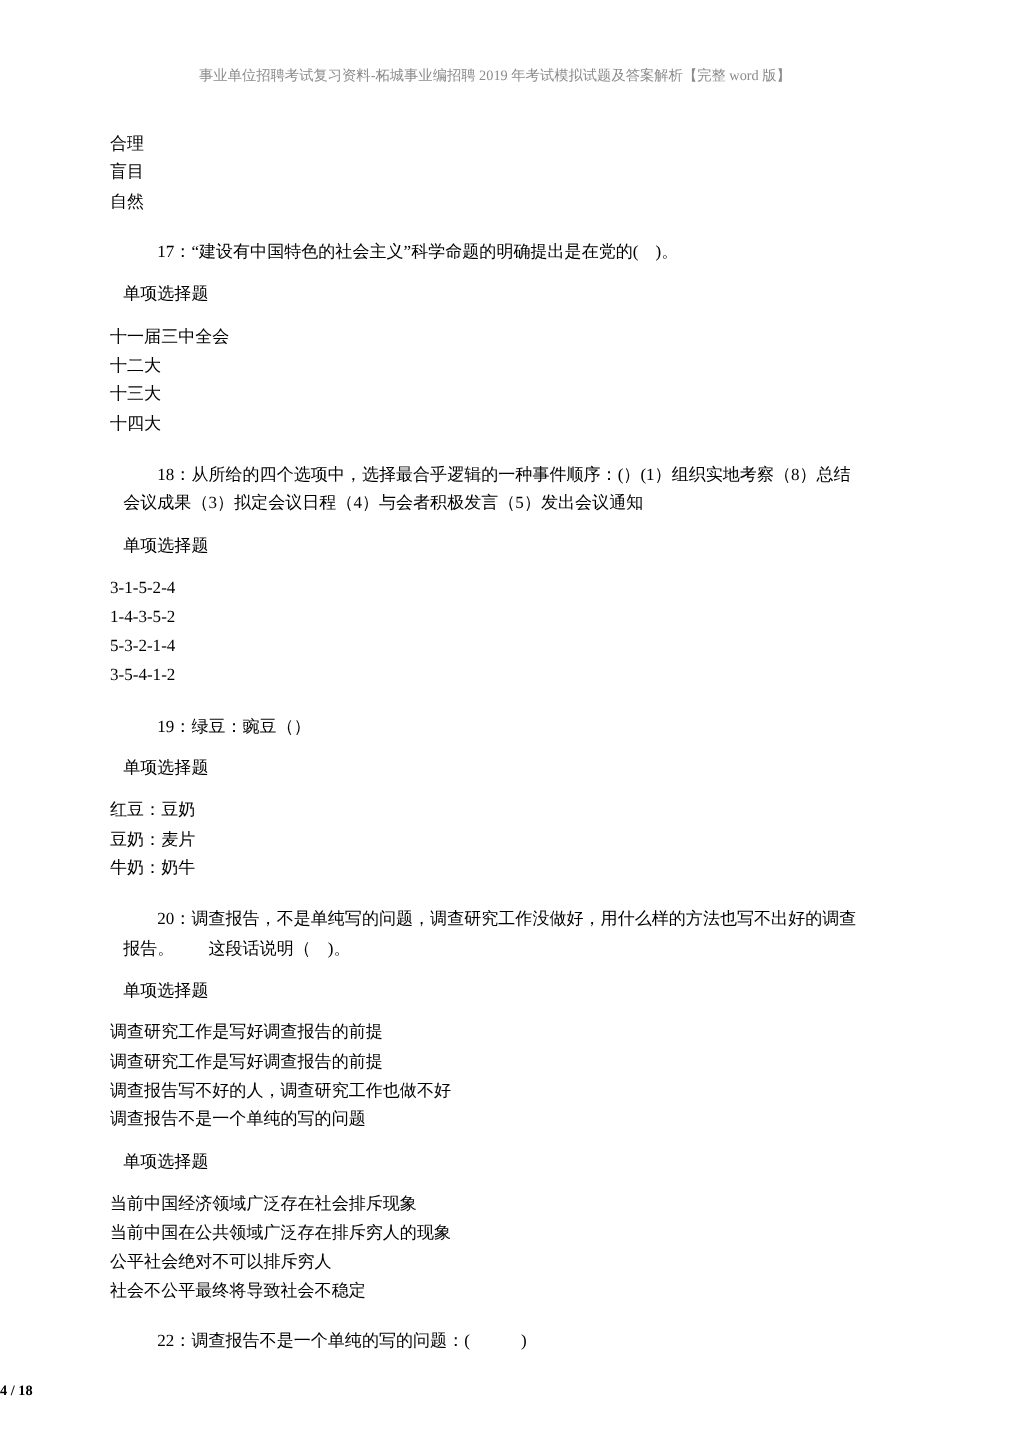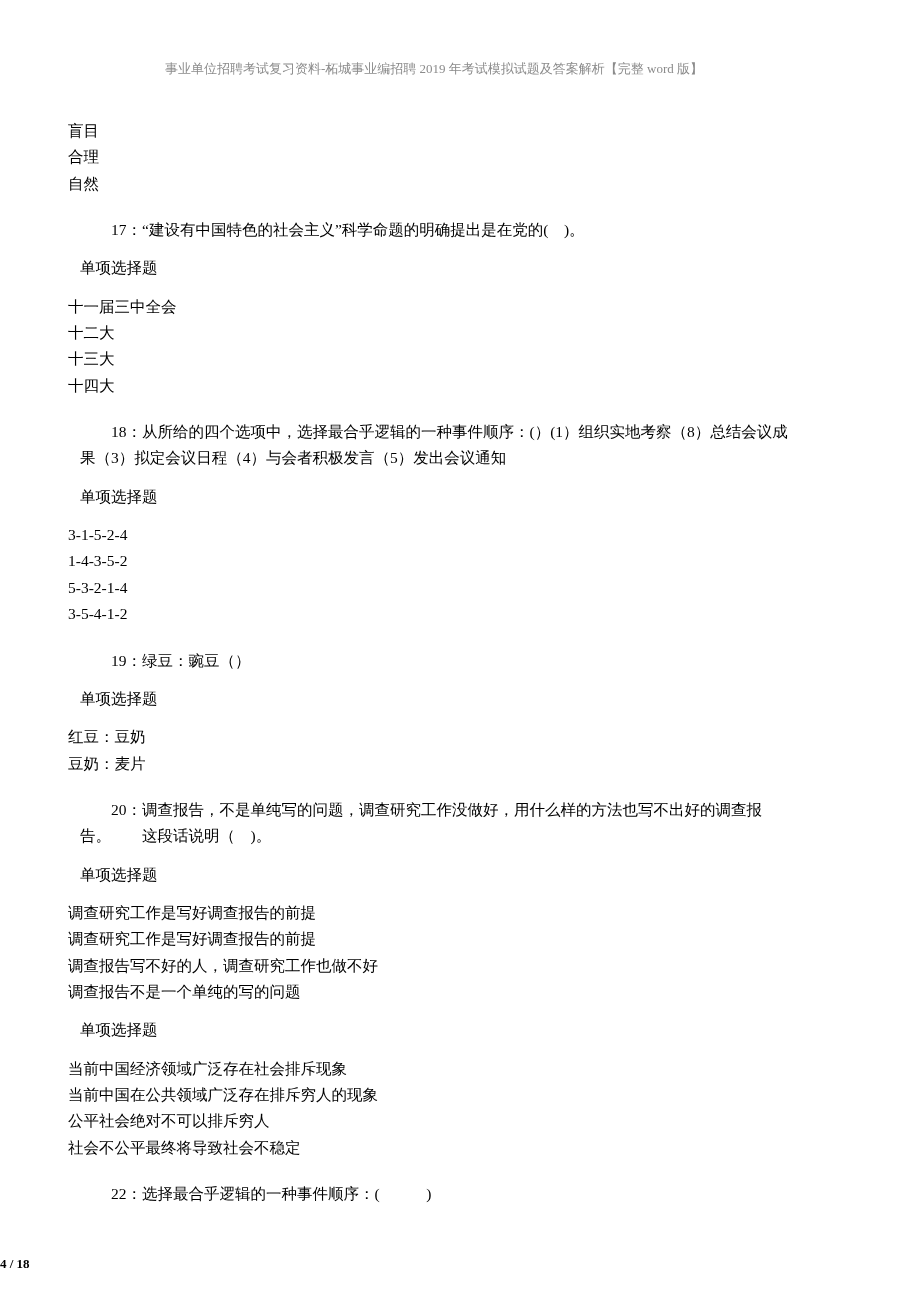--- a/index.html
+++ b/index.html
@@ -3,21 +3,21 @@
   <meta charset="utf-8">
   <style>
     body {
       margin: 0;
       padding: 0;
       font-family: "SimSun", "宋体", serif;
       background: #ffffff;
       width: 920px;
     }
     .page {
-      padding: 60px 120px 40px 68px;
+      padding: 60px 120px 40px 100px;
       box-sizing: border-box;
       min-height: 1302px;
       position: relative;
     }
     .header {
       text-align: center;
       color: #8b8b8b;
       font-size: 13px;
       margin-bottom: 40px;
       font-family: "SimSun", serif;
@@ -51,22 +51,22 @@
     }
   </style>
 </head>
 <body>
 
 <div class="page">
   <div class="header">事业单位招聘考试复习资料-柘城事业编招聘 2019 年考试模拟试题及答案解析【完整 word 版】</div>
 
   <div class="content">
     <div class="options-block">
+      <p class="option">合理</p>
       <p class="option">盲目</p>
-      <p class="option">合理</p>
       <p class="option">自然</p>
     </div>
 
     <p class="question"><span>17</span><span>：“建设有中国特色的社会主义”科学命题的明确提出是在党的(　)。</span></p>
     <div class="options-block">
       <p>单项选择题</p>
       <p class="option">十一届三中全会</p>
       <p class="option">十二大</p>
       <p class="option">十三大</p>
       <p class="option">十四大</p>
@@ -79,38 +79,39 @@
       <p class="option">1-4-3-5-2</p>
       <p class="option">5-3-2-1-4</p>
       <p class="option">3-5-4-1-2</p>
     </div>
 
     <p class="question"><span>19</span><span>：绿豆：豌豆（）</span></p>
     <div class="options-block">
       <p>单项选择题</p>
       <p class="option">红豆：豆奶</p>
       <p class="option">豆奶：麦片</p>
+      <p class="option">牛奶：奶牛</p>
     </div>
 
     <p class="question"><span>20</span><span>：调查报告，不是单纯写的问题，调查研究工作没做好，用什么样的方法也写不出好的调查报告。　　这段话说明（　)。</span></p>
     <div class="options-block">
       <p>单项选择题</p>
       <p class="option">调查研究工作是写好调查报告的前提</p>
       <p class="option">调查研究工作是写好调查报告的前提</p>
       <p class="option">调查报告写不好的人，调查研究工作也做不好</p>
       <p class="option">调查报告不是一个单纯的写的问题</p>
     </div>
 
     <div class="options-block">
       <p>单项选择题</p>
       <p class="option">当前中国经济领域广泛存在社会排斥现象</p>
       <p class="option">当前中国在公共领域广泛存在排斥穷人的现象</p>
       <p class="option">公平社会绝对不可以排斥穷人</p>
       <p class="option">社会不公平最终将导致社会不稳定</p>
     </div>
 
-    <p class="question"><span>22</span><span>：选择最合乎逻辑的一种事件顺序：(　　　)</span></p>
+    <p class="question"><span>22</span><span>：调查报告不是一个单纯的写的问题：(　　　)</span></p>
   </div>
 
   <div class="footer">
     <span>4</span><span> / 18</span>
   </div>
 </div>
 
 </body></html>

